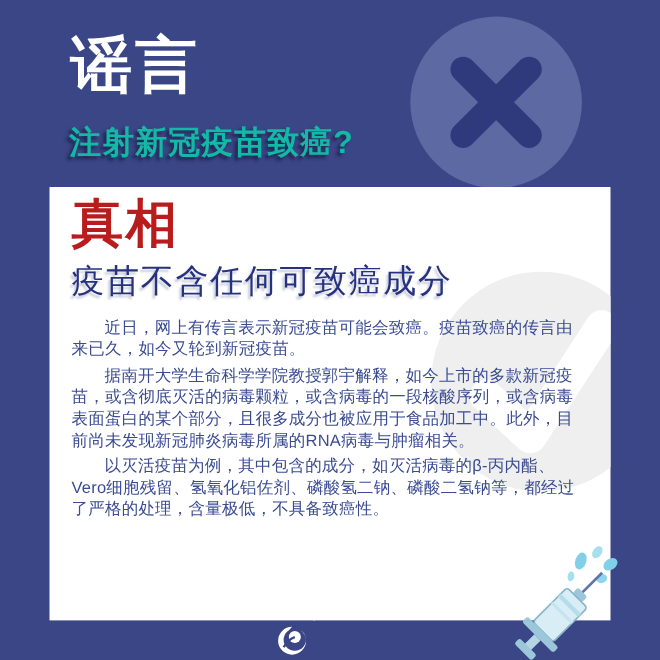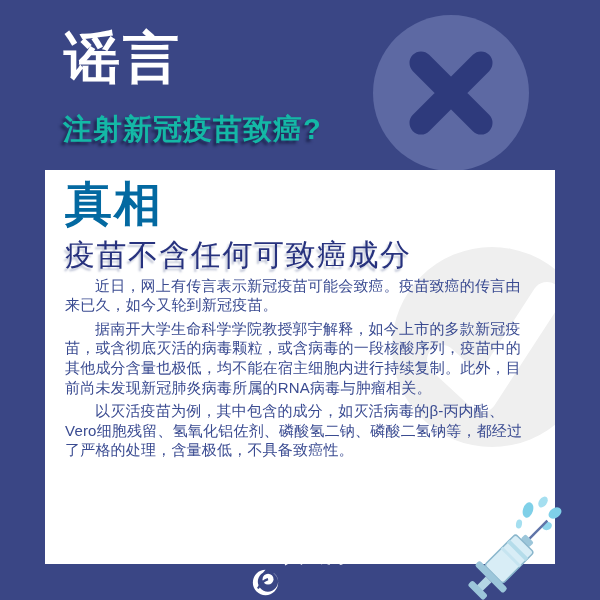--- a/index.html
+++ b/index.html
@@ -8,21 +8,21 @@
     font-family: "Liberation Sans", "DejaVu Sans", sans-serif;
     background: #3a4685;
     position: relative;
     overflow: hidden;
   }
   .poster { position: absolute; inset: 0; }
 
   
   .rumor-label {
     position: absolute; left: 64px; top: 28px;
-    font-family: Liberation Serif, serif;
+    font-family: Liberation Sans, sans-serif;
     font-weight: 900; font-size: 56px; line-height: 1.1;
     color: #ffffff; letter-spacing: 3px;
   }
   .rumor-question {
     position: absolute; left: 63px; top: 110px;
     font-size: 29px; font-weight: 700; color: #14b8a6;
     letter-spacing: 1px;
     text-shadow: -3px 3px 3px rgba(14, 20, 52, 0.65);
   }
   .x-badge {
@@ -39,31 +39,32 @@
     padding: 8px 24px 0 20px;
   }
   .watermark {
     position: absolute; right: -42px; top: 72px;
     width: 210px; height: 210px; pointer-events: none;
   }
   .truth-label {
     position: relative;
     font-family: "Liberation Serif", "DejaVu Serif", serif;
     font-weight: 900; font-size: 47px; line-height: 1.12;
-    color: #0369a1; letter-spacing: 2px;
+    color: #b91c1c; letter-spacing: 2px;
   }
   .truth-headline {
     position: relative;
     margin-top: 4px;
     font-size: 30px; font-weight: 400; color: #27327e;
     letter-spacing: 1.5px;
     text-shadow: -2px 3px 2px rgba(125, 135, 170, 0.45);
   }
   .body-text {
     position: relative;
+    margin-top: 13px;
     width: 466px;
   }
   .body-text p {
     font-size: 15px; line-height: 19.6px;
     color: #3a4b91;
     text-indent: 2em;
     margin-bottom: 4px;
     letter-spacing: 0.2px;
   }
 
@@ -112,21 +113,21 @@
     <div class="watermark">
       <svg width="210" height="210" viewBox="0 0 210 210">
         <circle cx="105" cy="105" r="100" fill="#efefef"></circle>
         <path d="M55 118 L95 155 L160 55" stroke="#ffffff" stroke-width="30" fill="none" stroke-linecap="round" stroke-linejoin="round"></path>
       </svg>
     </div>
     <div class="truth-label">真相</div>
     <div class="truth-headline">疫苗不含任何可致癌成分</div>
     <div class="body-text">
       <p>近日，网上有传言表示新冠疫苗可能会致癌。疫苗致癌的传言由来已久，如今又轮到新冠疫苗。</p>
-      <p>据南开大学生命科学学院教授郭宇解释，如今上市的多款新冠疫苗，或含彻底灭活的病毒颗粒，或含病毒的一段核酸序列，疫苗中的其他成分含量也极低，均不能在宿主细胞内进行持续复制。此外，目前尚未发现新冠肺炎病毒所属的RNA病毒与肿瘤相关。</p>
+      <p>据南开大学生命科学学院教授郭宇解释，如今上市的多款新冠疫苗，或含彻底灭活的病毒颗粒，或含病毒的一段核酸序列，或含病毒表面蛋白的某个部分，且很多成分也被应用于食品加工中。此外，目前尚未发现新冠肺炎病毒所属的RNA病毒与肿瘤相关。</p>
       <p>以灭活疫苗为例，其中包含的成分，如灭活病毒的β-丙内酯、Vero细胞残留、氢氧化铝佐剂、磷酸氢二钠、磷酸二氢钠等，都经过了严格的处理，含量极低，不具备致癌性。</p>
     </div>
   </div>
 
   <div class="syringe">
     <svg width="130" height="120" viewBox="0 0 130 120">
 
       <ellipse cx="76" cy="22" rx="5" ry="8" fill="#7fd0e8" transform="rotate(18 76 22)"></ellipse>
       <ellipse cx="91" cy="14" rx="4" ry="6" fill="#a5dff0" transform="rotate(35 91 14)"></ellipse>
       <ellipse cx="103" cy="25" rx="5" ry="7" fill="#7fd0e8" transform="rotate(55 103 25)"></ellipse>

